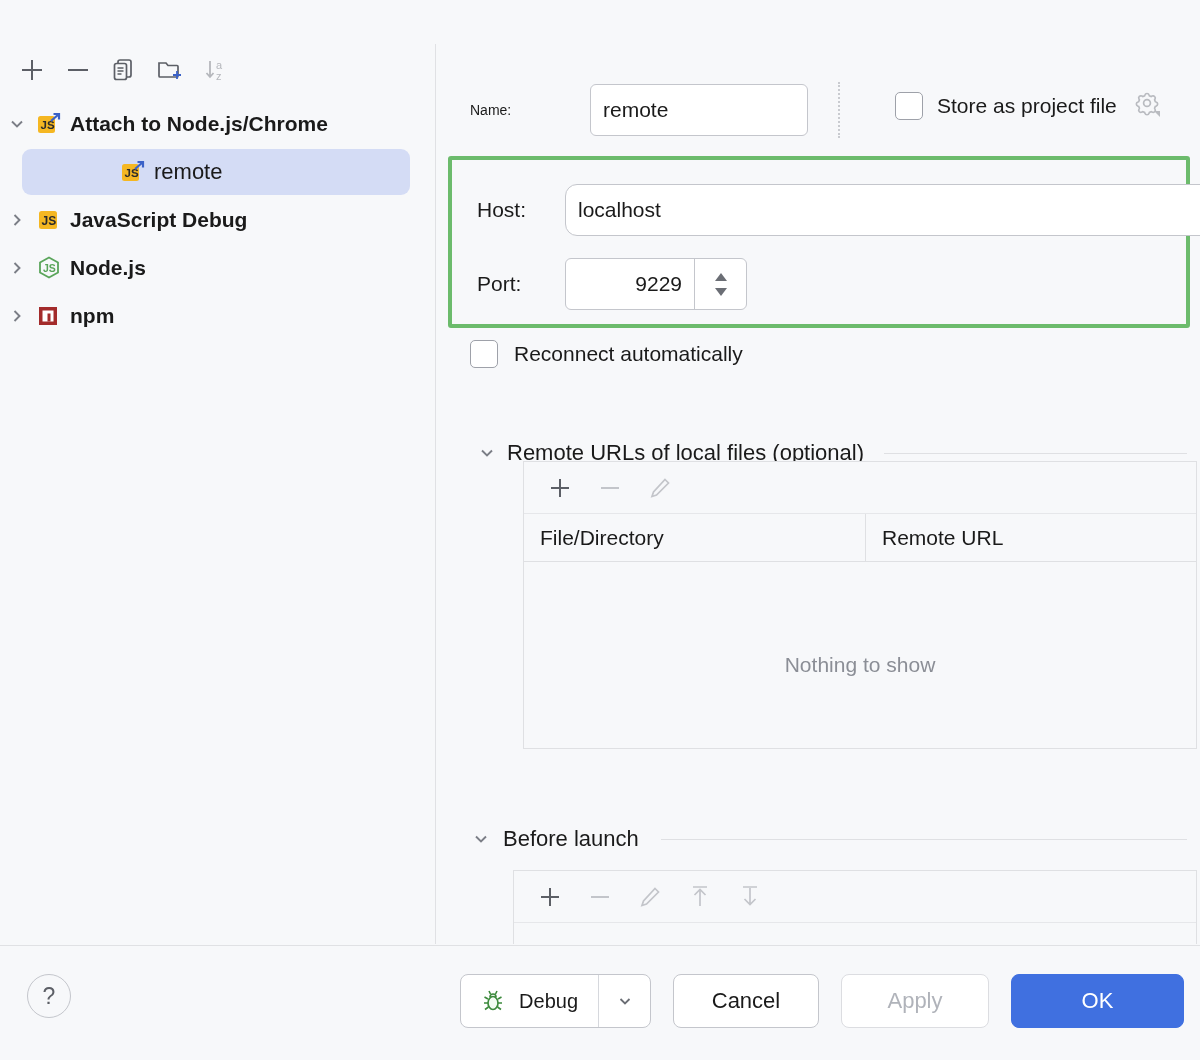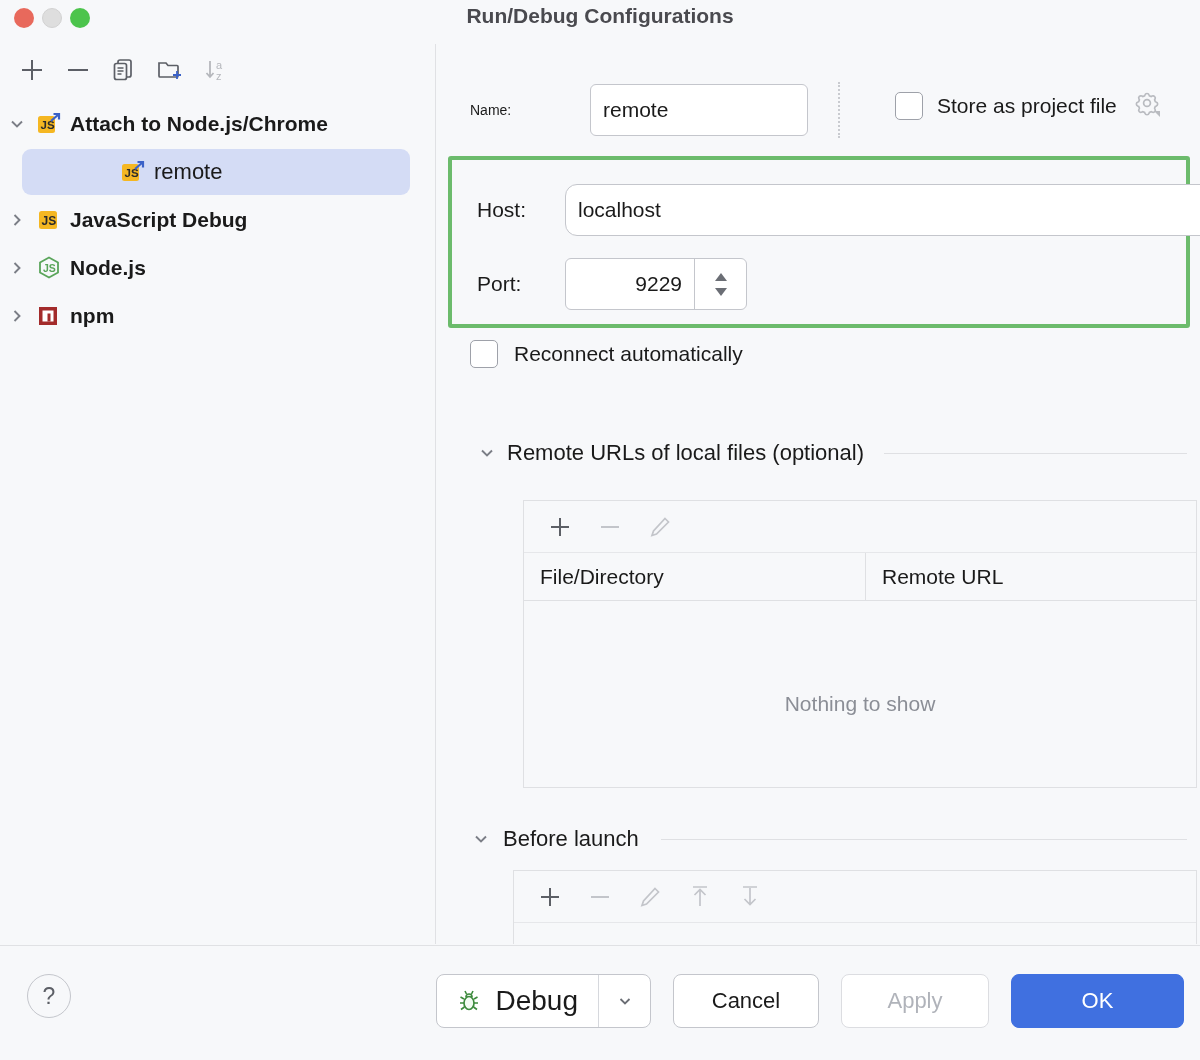--- a/index.html
+++ b/index.html
@@ -162,45 +162,37 @@
     font-family: "Liberation Sans", sans-serif; font-size: 22px; color: #1a1a1a;
     display: flex; align-items: center; justify-content: center; cursor: pointer;
     padding: 0 22px;
   }
   .debug-split {
     display: flex; align-items: stretch; height: 54px;
     border: 1px solid #c4c6cc; border-radius: 8px; background: #fff; overflow: hidden;
   }
   .debug-main {
     display: flex; align-items: center; gap: 12px; padding: 0 20px 0 18px; cursor: pointer;
-    font-size: 28px; color: #1a1a1a;
+    font-size: 20px; color: #1a1a1a;
   }
   .debug-arrow {
     width: 52px; border-left: 1px solid #d6d8dd; display: flex;
     align-items: center; justify-content: center; cursor: pointer;
   }
   .btn-cancel { width: 146px; }
   .btn-apply { width: 148px; color: #b0b3ba; border-color: #dcdde1; cursor: default; }
   .btn-ok {
     width: 173px; background: #4070e0; border-color: #4070e0; color: #fff;
   }
 </style>
 </head>
 <body>
 
 <div class="window">
 
-  <div class="titlebar">
-    <div class="traffic">
-      <div class="tl tl-red"></div>
-      <div class="tl tl-amber"></div>
-      <div class="tl tl-green"></div>
-    </div>
-    <div class="title-text">Run/Debug Configurations</div>
-  </div>
 
   <div class="left-panel">
 
     <div class="left-toolbar">
       <div class="tb-btn">
         <svg width="26" height="26" viewBox="0 0 26 26">
             <path d="M13 3 V23 M3 13 H23" stroke="#5c5f66" stroke-width="2" fill="none"></path>
           </svg>
       </div>
       <div class="tb-btn">
@@ -361,21 +353,21 @@
     </div>
 
     <div class="section-hdr" style="left:40px; top:396px; width:710px;">
       <svg width="20" height="20" viewBox="0 0 20 20">
           <path d="M5 7.5 L10 12.5 L15 7.5" stroke="#7b7e86" stroke-width="1.9" fill="none"></path>
         </svg>
       <div class="section-title">Remote URLs of local files (optional)</div>
       <div class="section-line"></div>
     </div>
 
-    <div class="panel-box" style="left:86px; top:456px; width:674px; height:288px;">
+    <div class="panel-box" style="left:86px; top:417px; width:674px; height:288px;">
       <div class="panel-toolbar">
         <div class="pt-btn">
           <svg width="26" height="26" viewBox="0 0 26 26">
               <path d="M13 4 V22 M4 13 H22" stroke="#5c5f66" stroke-width="2" fill="none"></path>
             </svg>
         </div>
         <div class="pt-btn">
           <svg width="26" height="26" viewBox="0 0 26 26">
               <path d="M4 13 H22" stroke="#c3c5ca" stroke-width="2" fill="none"></path>
             </svg>

